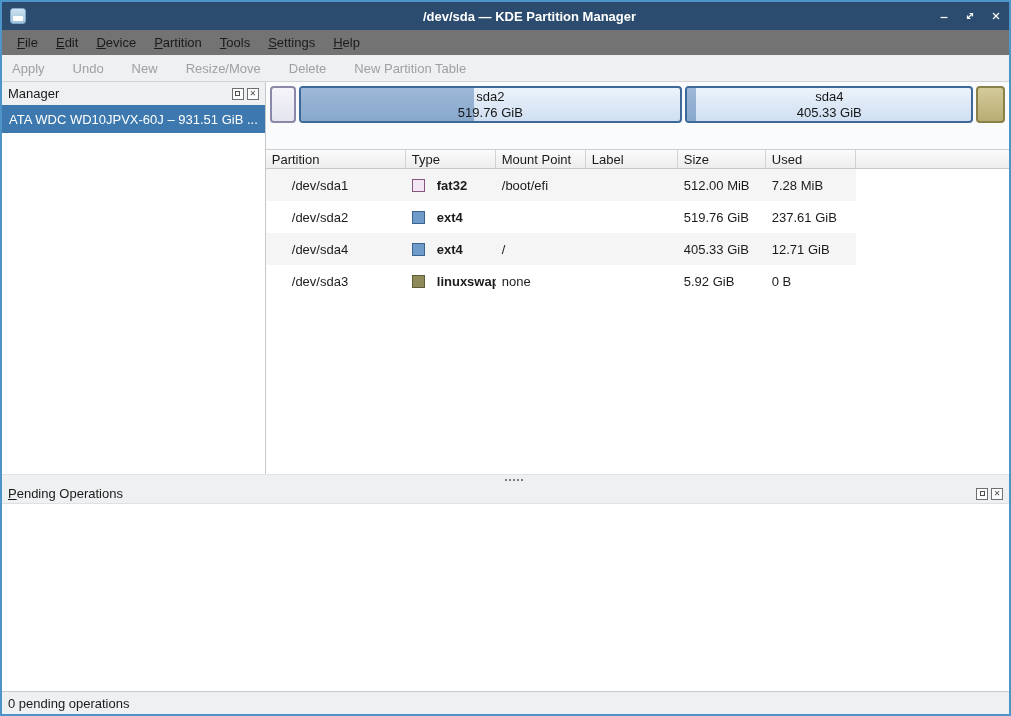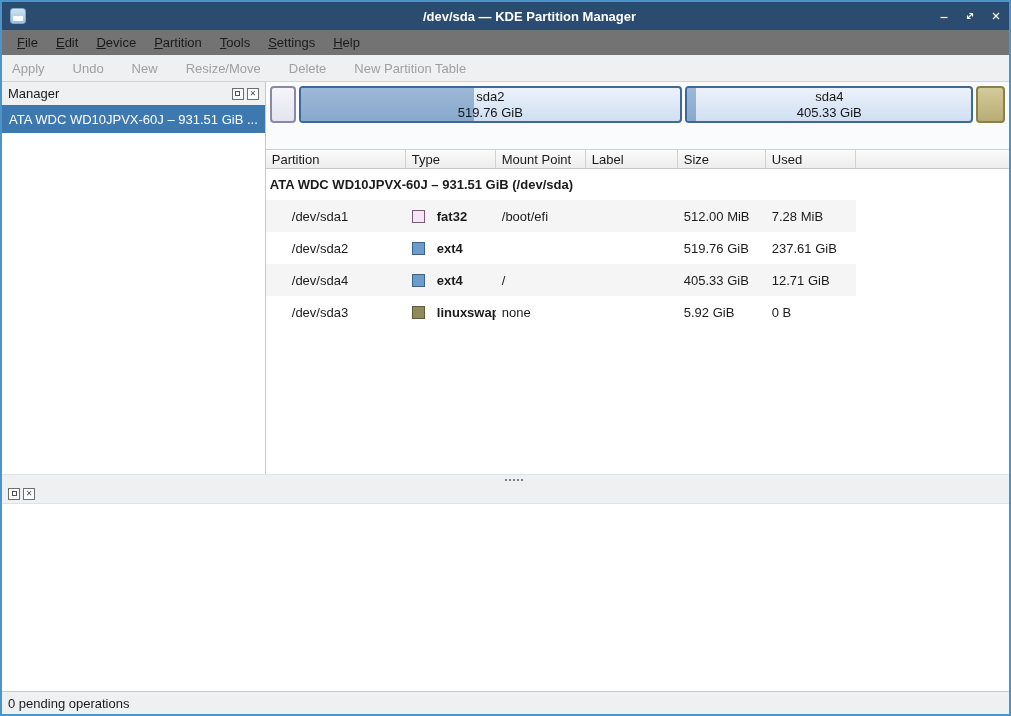--- a/index.html
+++ b/index.html
@@ -180,21 +180,20 @@
         <div class="thead">
           <div class="th">Partition</div>
           <div class="th">Type</div>
           <div class="th">Mount Point</div>
           <div class="th">Label</div>
           <div class="th">Size</div>
           <div class="th">Used</div>
           <div class="th spacer"></div>
         </div>
 
-        <div class="grow">ATA WDC WD10JPVX-60J – 931.51 GiB (/dev/sda)</div>
 
         <div class="trow stripe">
           <div class="td part">/dev/sda1</div>
           <div class="td typecell">
               <span class="swatch sw-fat32"></span>
               <span>fat32</span>
             </div>
           <div class="td">/boot/efi</div>
           <div class="td"></div>
           <div class="td">512.00 MiB</div>
@@ -238,20 +237,21 @@
         </div>
       </div>
     </div>
   </div>
 
   <div class="splitter">
     <div class="grip"></div>
   </div>
 
   <div class="pending-header">
+    <span class="dock-title mnemonic"><u>P</u>ending Operations</span>
     <span class="dock-btns">
       <span class="dock-btn">
           <span class="inner-sq"></span>
         </span>
       <span class="dock-btn">
           <span>✕</span>
         </span>
     </span>
   </div>
   <div class="pending-body"></div>

